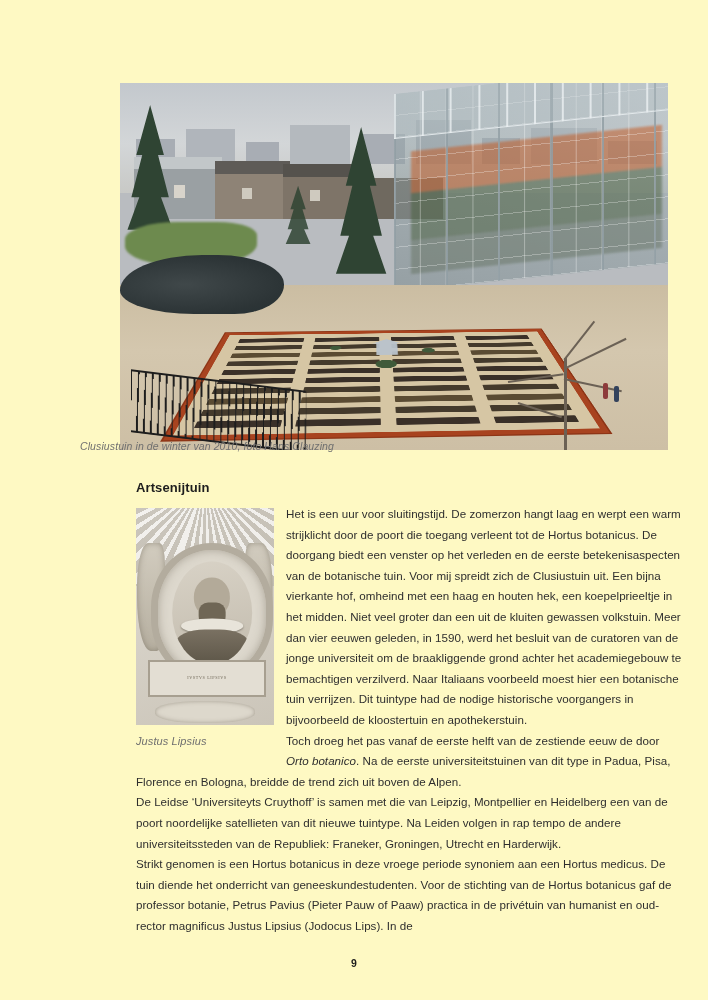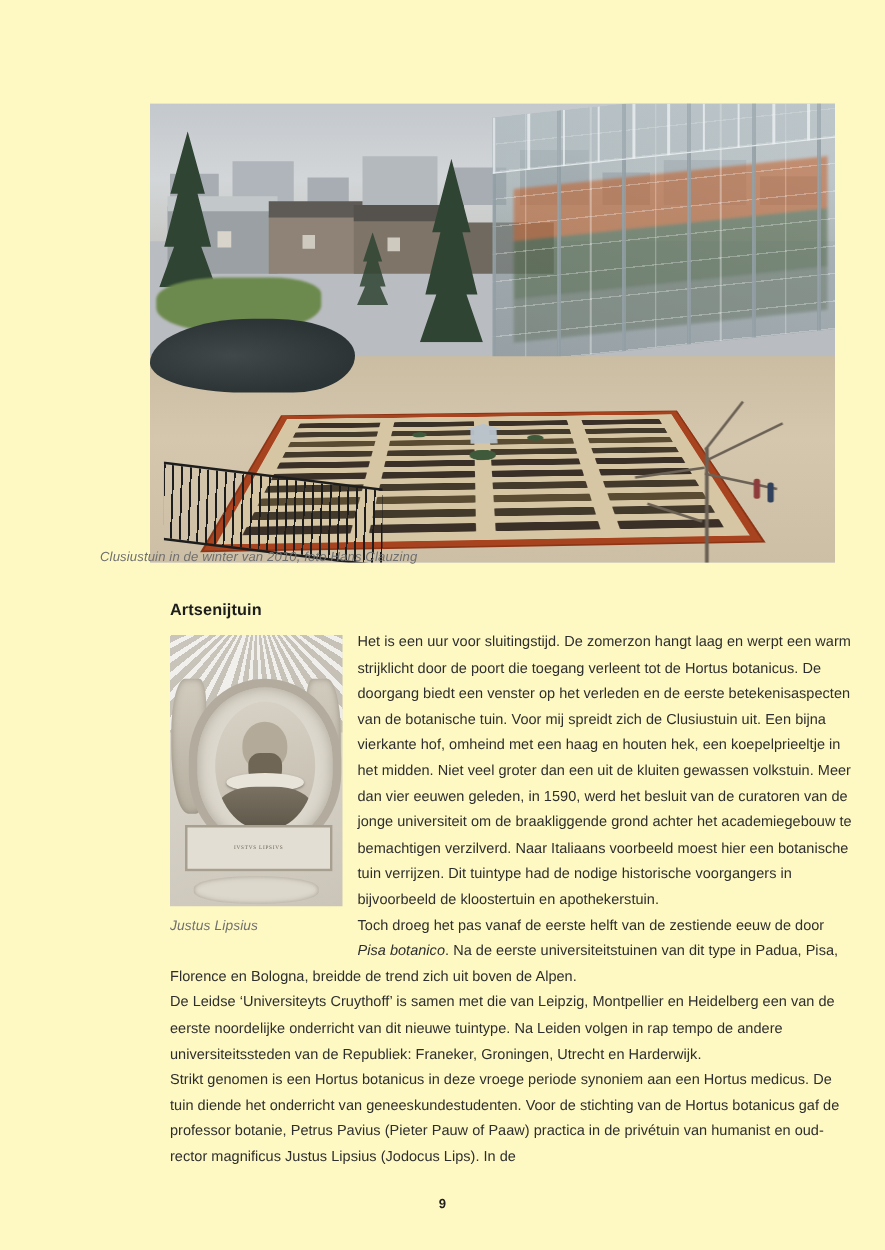--- a/index.html
+++ b/index.html
@@ -495,23 +495,23 @@
           <div class="pt-plaque">
             <span>IVSTVS LIPSIVS</span>
           </div>
           <div class="pt-banner"></div>
         </div>
         <figcaption class="portrait-caption">Justus Lipsius</figcaption>
       </figure>
 
       <p class="para">Het is een uur voor sluitingstijd. De zomerzon hangt laag en werpt een warm strijklicht door de poort die toegang verleent tot de Hortus botanicus. De doorgang biedt een venster op het verleden en de eerste betekenisaspecten van de botanische tuin. Voor mij spreidt zich de Clusiustuin uit. Een bijna vierkante hof, omheind met een haag en houten hek, een koepelprieeltje in het midden. Niet veel groter dan een uit de kluiten gewassen volkstuin. Meer dan vier eeuwen geleden, in 1590, werd het besluit van de curatoren van de jonge universiteit om de braakliggende grond achter het academiegebouw te bemachtigen verzilverd. Naar Italiaans voorbeeld moest hier een botanische tuin verrijzen. Dit tuintype had de nodige historische voorgangers in bijvoorbeeld de kloostertuin en apothekerstuin.</p>
 
-      <p class="para"><span>Toch droeg het pas vanaf de eerste helft van de zestiende eeuw de door </span><em>Pisa botanico</em><span>. Na de eerste universiteitstuinen van dit type in Padua, Pisa, Florence en Bologna, breidde de trend zich uit boven de Alpen.</span></p>
-
-      <p class="para">De Leidse ‘Universiteyts Cruythoff’ is samen met die van Leipzig, Montpellier en Heidelberg een van de eerste noordelijke onderricht van dit nieuwe tuintype. Na Leiden volgen in rap tempo de andere universiteitssteden van de Republiek: Franeker, Groningen, Utrecht en Harderwijk.</p>
+      <p class="para"><span>Toch droeg het pas vanaf de eerste helft van de zestiende eeuw de door </span><em>Orto botanico</em><span>. Na de eerste universiteitstuinen van dit type in Padua, Pisa, Florence en Bologna, breidde de trend zich uit boven de Alpen.</span></p>
+
+      <p class="para">De Leidse ‘Universiteyts Cruythoff’ is samen met die van Leipzig, Montpellier en Heidelberg een van de poort noordelijke satellieten van dit nieuwe tuintype. Na Leiden volgen in rap tempo de andere universiteitssteden van de Republiek: Franeker, Groningen, Utrecht en Harderwijk.</p>
 
       <p class="para">Strikt genomen is een Hortus botanicus in deze vroege periode synoniem aan een Hortus medicus. De tuin diende het onderricht van geneeskundestudenten. Voor de stichting van de Hortus botanicus gaf de professor botanie, Petrus Pavius (Pieter Pauw of Paaw) practica in de privétuin van humanist en oud-rector magnificus Justus Lipsius (Jodocus Lips). In de</p>
     </div>
   </div>
 
   <div class="page-number">9</div>
 
 </div>
 
 </body></html>

